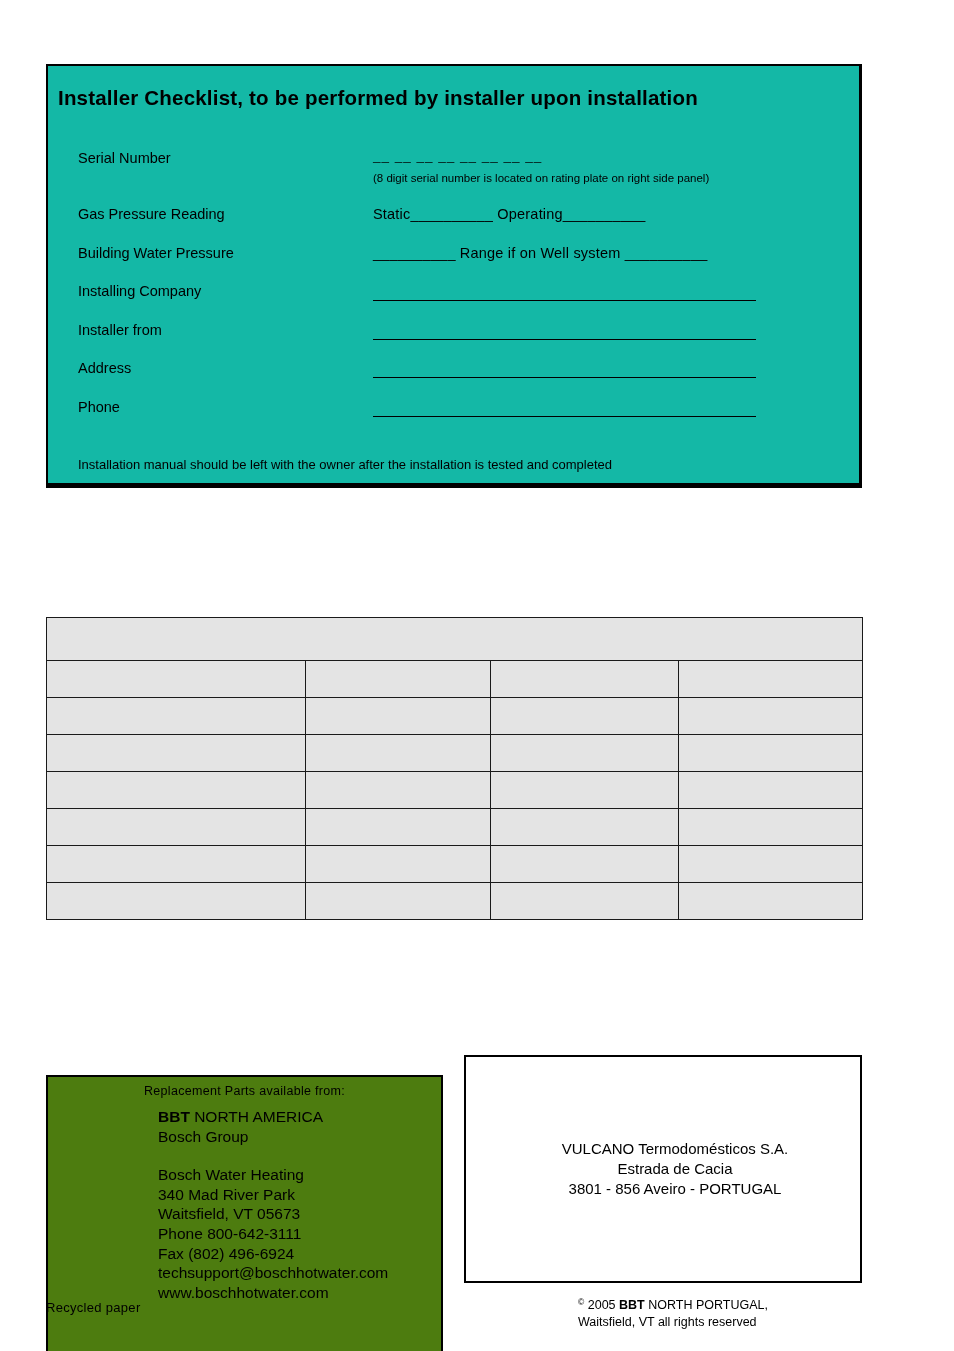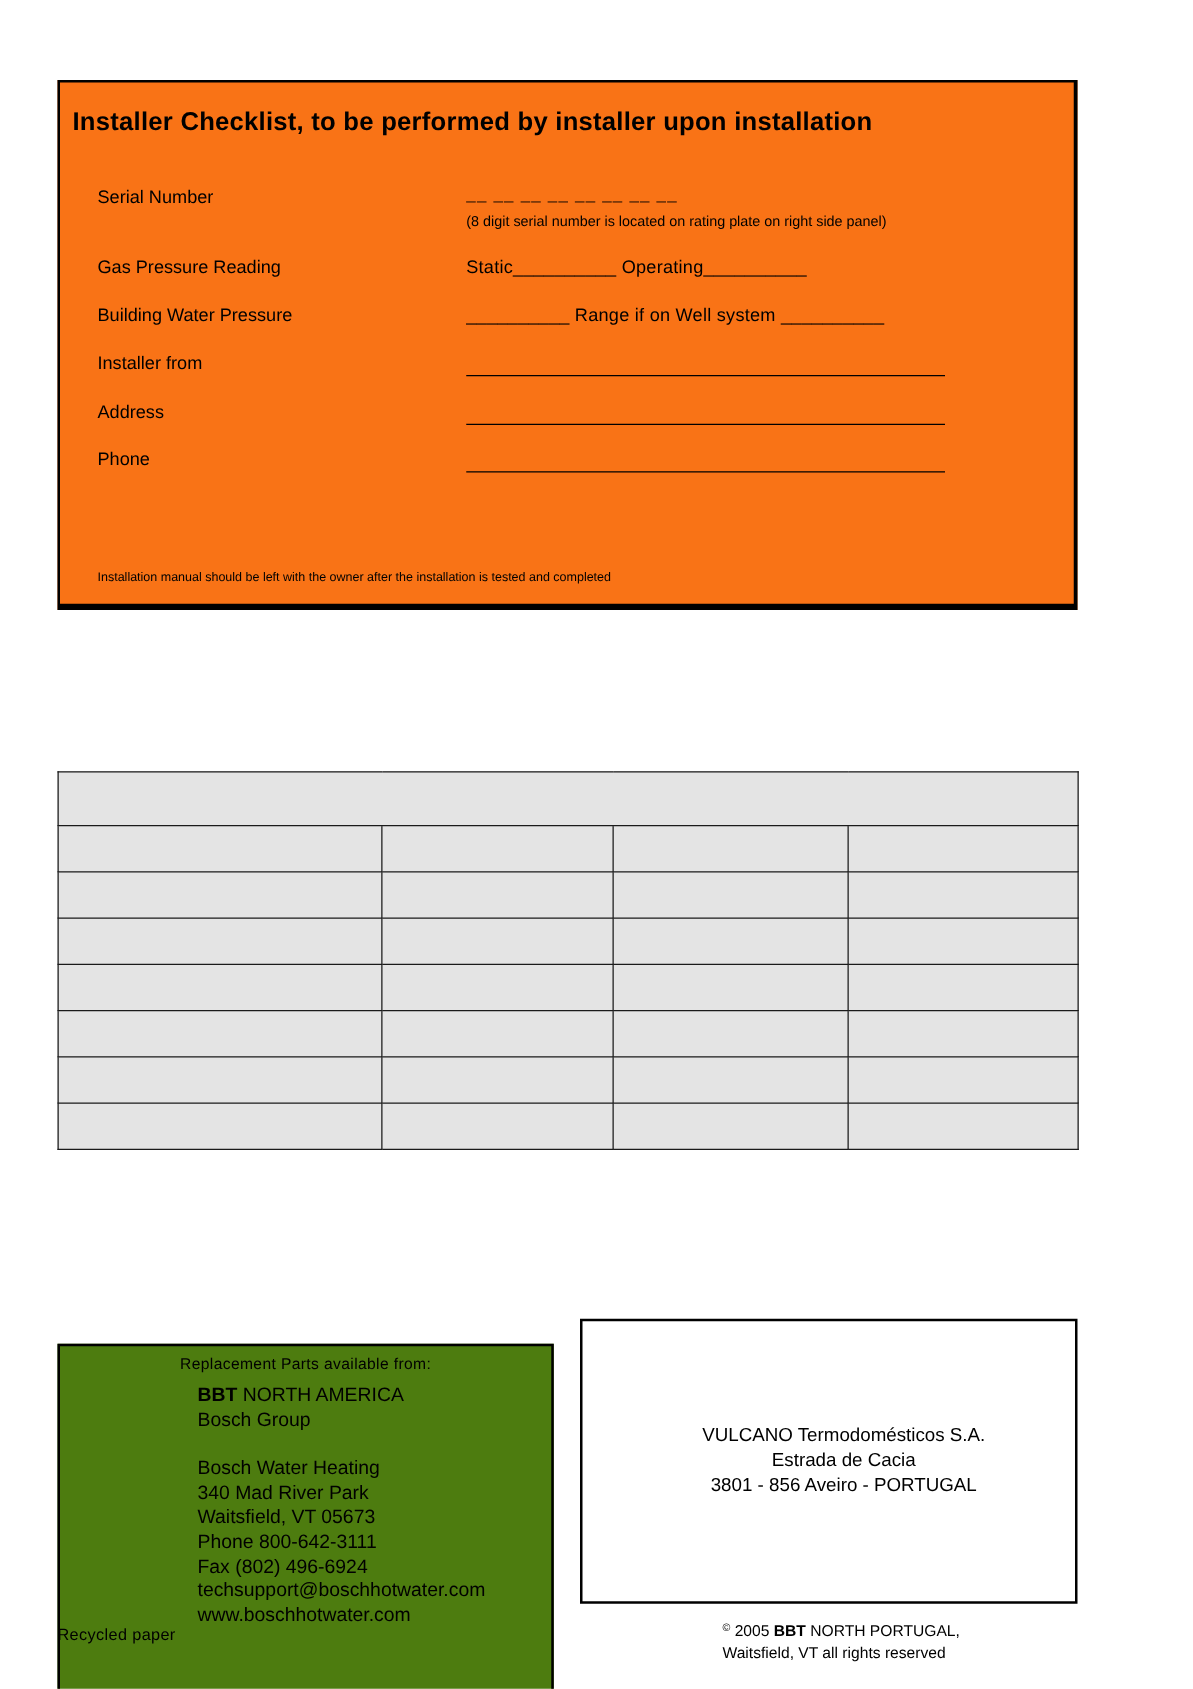--- a/index.html
+++ b/index.html
@@ -21,21 +21,21 @@
   .checklist-box {
     position: absolute;
     left: 46px;
     top: 64px;
     width: 816px;
     height: 424px;
     box-sizing: border-box;
     border: 2px solid #000;
     border-bottom-width: 5px;
     border-right-width: 3px;
-    background: #f97316;
+    background: #14b8a6;
   }
   .checklist-title {
     position: absolute;
     left: 10px;
     top: 20px;
     font-size: 20.5px;
     font-weight: bold;
     letter-spacing: 0.2px;
     white-space: nowrap;
   }
@@ -85,21 +85,21 @@
     position: absolute;
     left: 325px;
     top: 17px;
     width: 383px;
     border-bottom: 1.4px solid #000;
   }
   .closing-note {
     position: absolute;
     left: 30px;
     top: 391px;
-    font-size: 10px;
+    font-size: 13px;
     white-space: nowrap;
   }
 
   
   .data-table {
     position: absolute;
     left: 46px;
     top: 617px;
     width: 816px;
     border-collapse: collapse;
@@ -208,20 +208,24 @@
     <div class="form-row">
       <span class="form-label">Gas Pressure Reading</span>
       <span class="form-value">Static__________  Operating__________</span>
     </div>
 
     <div class="form-row">
       <span class="form-label">Building Water Pressure</span>
       <span class="form-value">__________ Range if on Well system __________</span>
     </div>
 
+    <div class="form-row">
+      <span class="form-label">Installing Company</span>
+      <span class="rule-line"></span>
+    </div>
 
     <div class="form-row">
       <span class="form-label">Installer from</span>
       <span class="rule-line"></span>
     </div>
 
     <div class="form-row">
       <span class="form-label">Address</span>
       <span class="rule-line"></span>
     </div>

